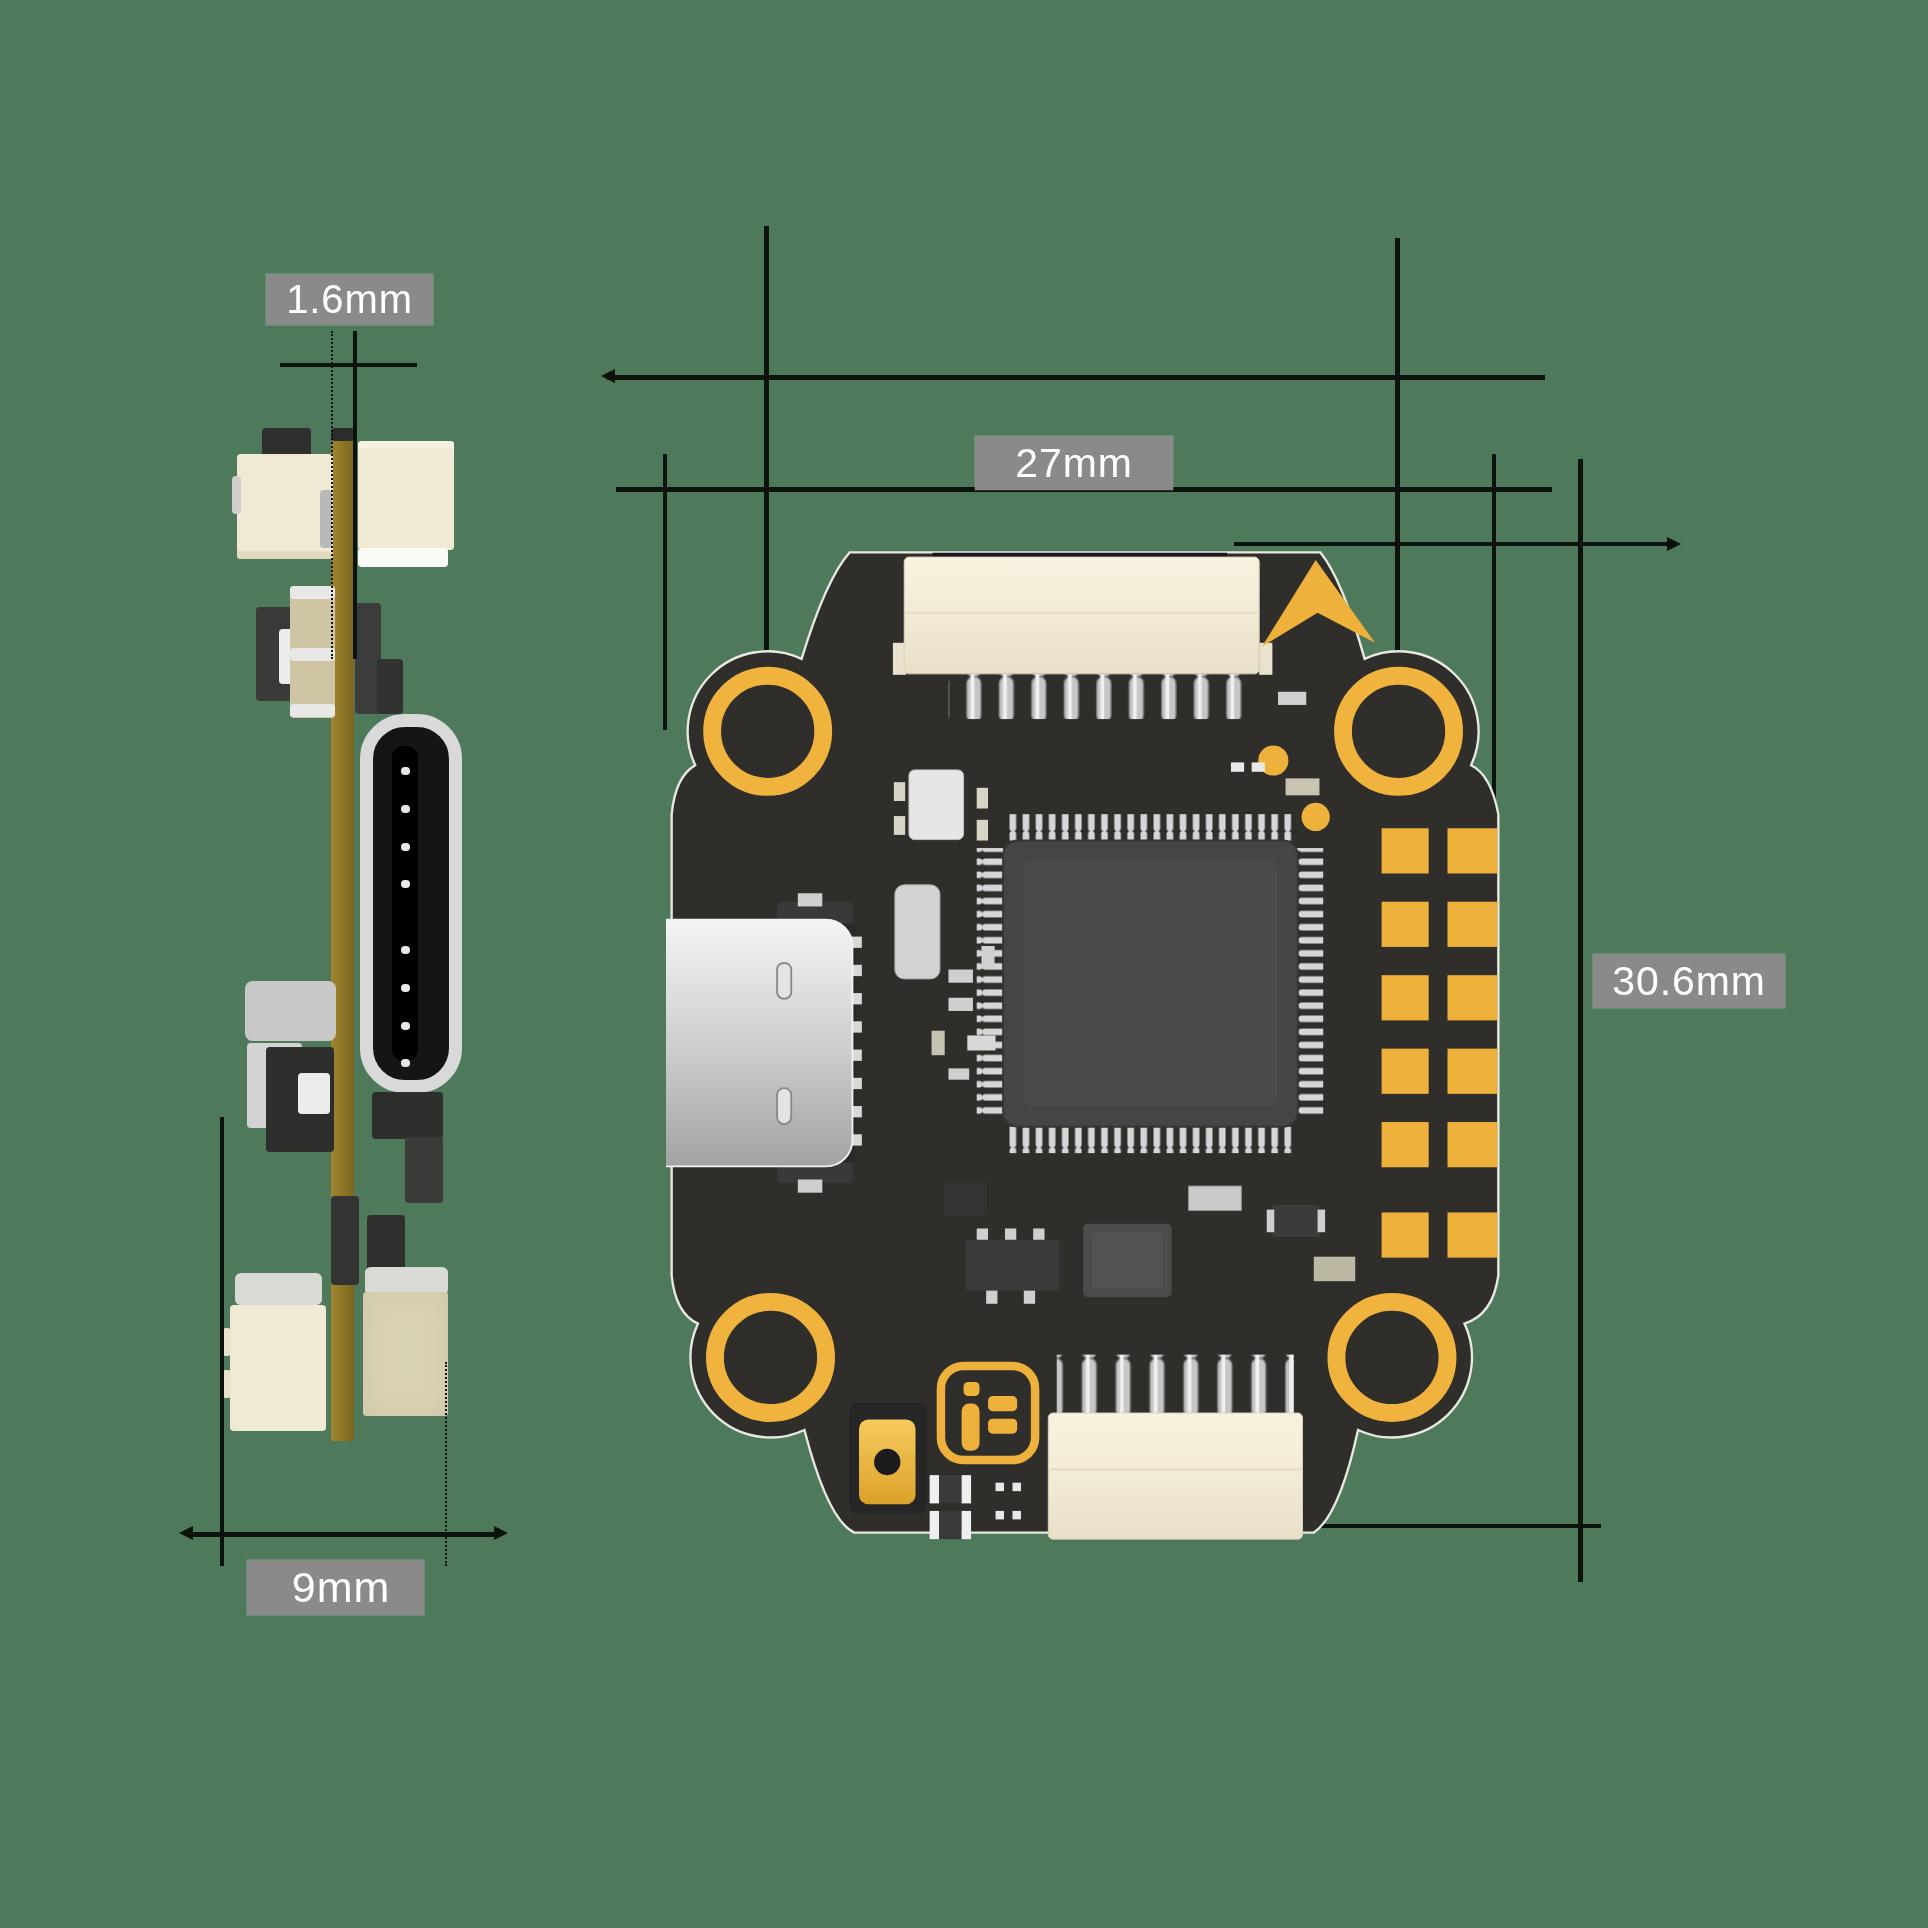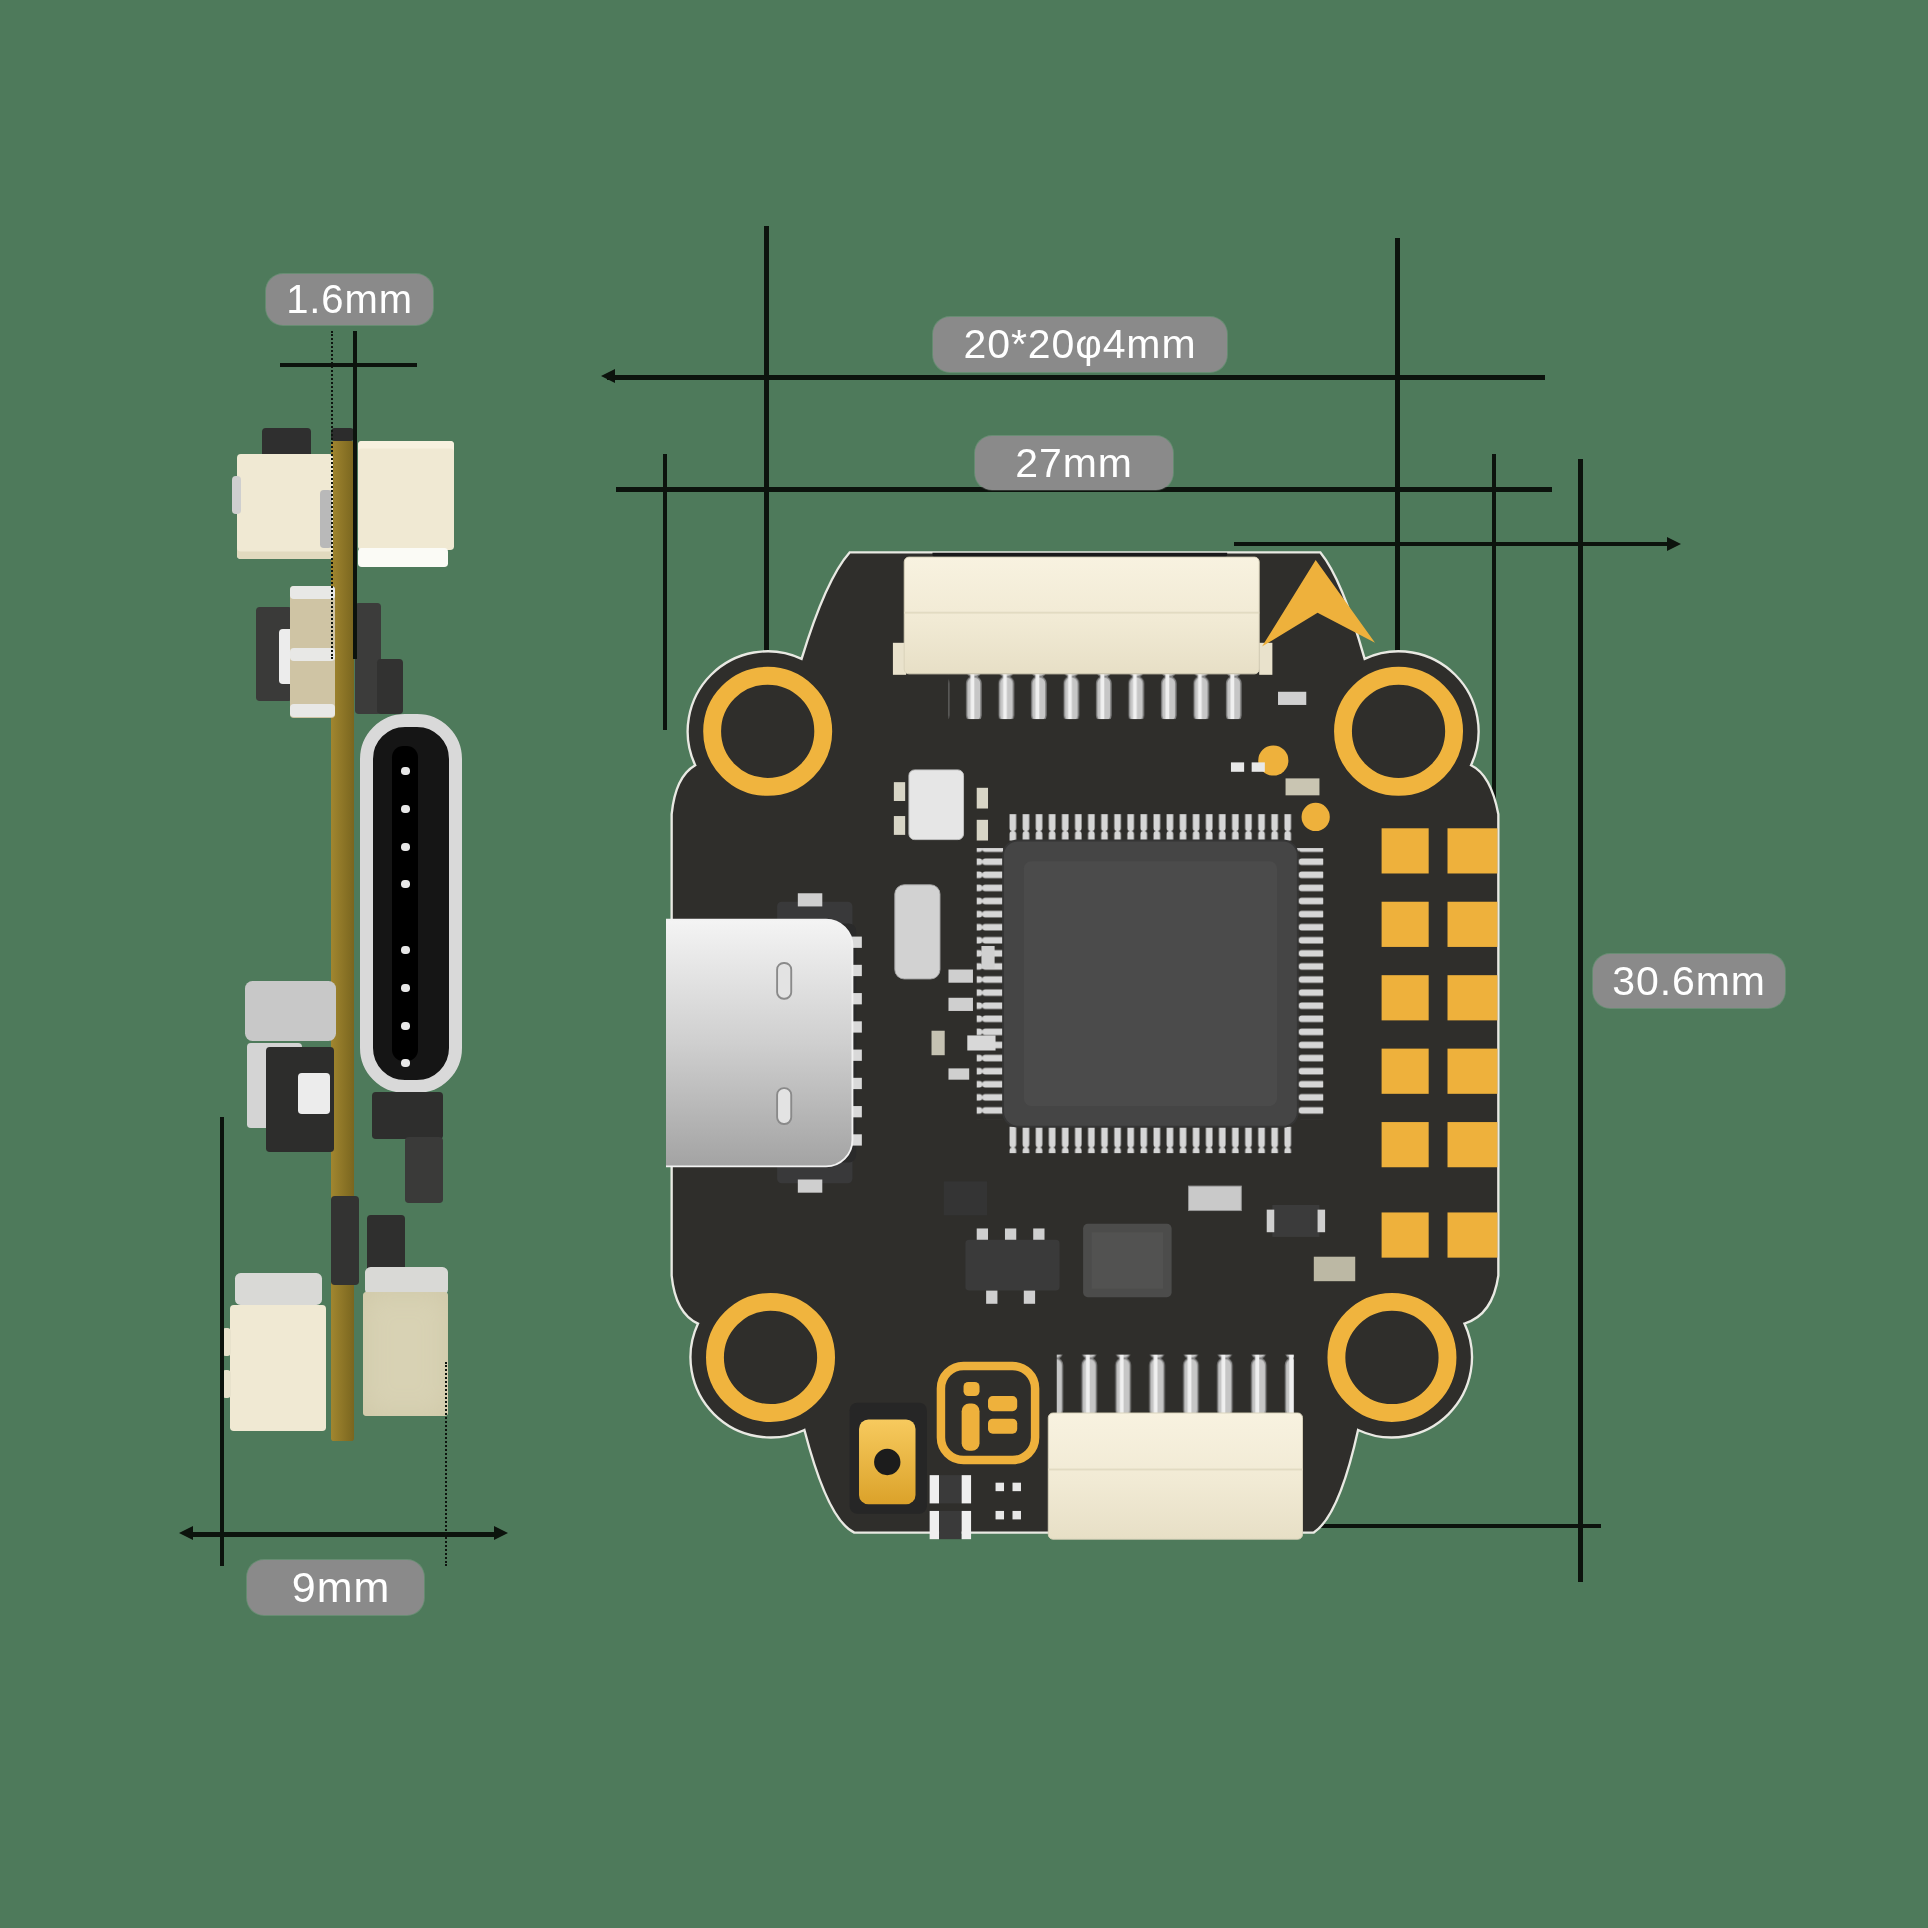--- a/index.html
+++ b/index.html
@@ -7,21 +7,21 @@
           font-family:"Liberation Sans", sans-serif;}
   .abs{position:absolute;}
   
   .dline{position:absolute;background:#0c130d;}
   .ddot-v{position:absolute;width:0;border-left:2.8px dotted #0e150f;background:transparent;}
   .arrow{position:absolute;width:0;height:0;}
   .arrow.left{border-top:7.5px solid transparent;border-bottom:7.5px solid transparent;border-right:14px solid #0c130d;}
   .arrow.right{border-top:7.5px solid transparent;border-bottom:7.5px solid transparent;border-left:14px solid #0c130d;}
   
   .lbl{position:absolute;background:#8a8a8a;color:#fff;display:flex;align-items:center;justify-content:center;
-       font-size:41px;letter-spacing:0.9px;box-shadow:0 0 0 0.9px rgba(255,255,255,0.15);border-radius:17px;}
+       font-size:41px;letter-spacing:0.9px;box-shadow:0 0 0 0.9px rgba(255,255,255,0.15);}
   
   .blk{position:absolute;border-radius:3.8px;}
 </style>
 </head>
 <body>
 
 <div id="canvas">
 
   <div class="dline" style="left:764px;top:226px;width:4.7px;height:511px;"></div>
   <div class="dline" style="left:1395px;top:238px;width:4.7px;height:515px;"></div>
@@ -262,21 +262,20 @@
   <div class="dline" style="left:280px;top:363px;width:137px;height:3.8px;"></div>
 
   <div class="dline" style="left:191px;top:1532px;width:305px;height:4.7px;"></div>
   <div class="arrow left" style="left:179px;top:1526px;"></div>
   <div class="arrow right" style="left:494px;top:1526px;"></div>
   <div class="dline" style="left:220px;top:1117px;width:3.8px;height:449px;"></div>
   <div class="ddot-v" style="left:445px;top:1362px;height:204px;"></div>
 
   <div class="lbl" style="left:266px;top:274px;width:167px;height:51px;font-size:40px;">1.6mm</div>
 
-  <div class="lbl" style="left:933px;top:317px;width:294px;height:55px;">20*20φ4mm</div>
 
   <div class="lbl" style="left:975px;top:436px;width:198px;height:54px;">27mm</div>
 
   <div class="lbl" style="left:1593px;top:954px;width:192px;height:54px;">30.6mm</div>
 
   <div class="lbl" style="left:247px;top:1560px;width:166px;height:55px;font-size:43px;padding-left:11px;">9mm</div>
 
 </div>
 
 

